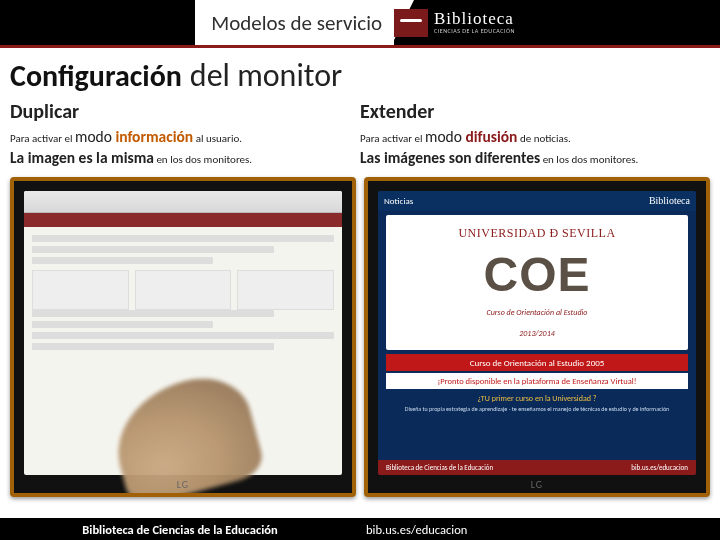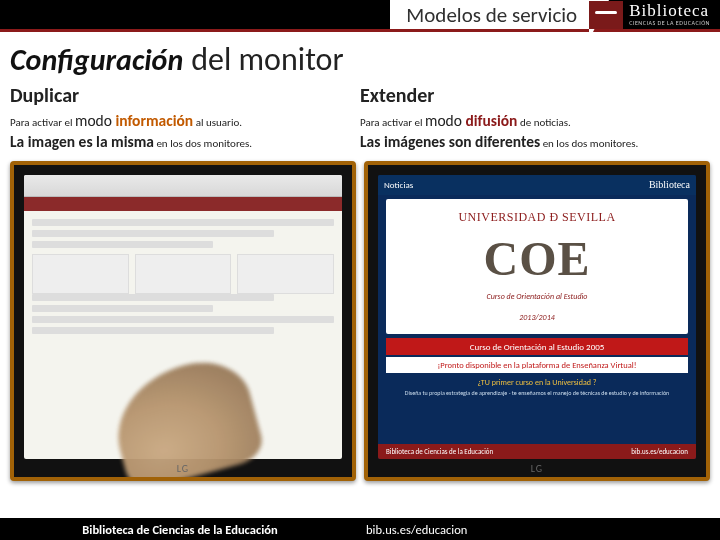--- a/index.html
+++ b/index.html
@@ -1,29 +1,29 @@
 <!DOCTYPE html>
 <html><head>
 <meta charset="utf-8">
 <style>
   * { box-sizing: border-box; margin: 0; padding: 0; }
   body { width: 720px; height: 540px; font-family: Calibri, Arial, sans-serif; background: #fff; overflow: hidden; position: relative; }
   
-  .header-bar { height: 32px; background: #000; border-bottom: 3px solid #8b1a1a; display: flex; align-items: center; justify-content: flex-end; }
+  .header-bar { height: 48px; background: #000; border-bottom: 3px solid #8b1a1a; display: flex; align-items: center; justify-content: center; }
   .header-title-wrap { background: #fff; height: 100%; display: flex; align-items: center; padding: 0 12px 0 16px; position: relative; }
   .header-title-wrap::after { content: ""; position: absolute; right: -20px; top: 0; width: 0; height: 0; border-top: 0 solid transparent; border-bottom: 40px solid transparent; border-left: 20px solid #fff; }
   .header-title { color: #303030; font-size: 21px; font-weight: 400; }
   .logo { display: flex; align-items: center; gap: 6px; padding-right: 10px; }
   .logo-mark { width: 34px; height: 28px; background: #7a1a1a; position: relative; }
   .logo-mark::before { content: ""; position: absolute; left: 6px; top: 10px; width: 22px; height: 3px; background: #fff; border-radius: 2px; }
   .logo-text { font-family: Georgia, serif; color: #fff; font-size: 17px; letter-spacing: 1px; text-align: left; line-height: 1; }
   .logo-sub { font-size: 6px; color: #ccc; letter-spacing: 0.5px; }
   
   .main-title { padding: 8px 10px 4px 10px; display: flex; align-items: baseline; gap: 8px; }
-  .main-title .bold { font-size: 30px; font-weight: 700; color: #111; font-style: italic; }
+  .main-title .bold { font-size: 30px; font-weight: 700; color: #111; }
   .main-title .light { font-size: 32px; font-weight: 400; color: #222; }
   
   .columns { display: flex; padding: 0 10px; gap: 0; }
   .col { flex: 1; }
   .col-head { font-size: 20px; font-weight: 700; color: #222; margin-bottom: 4px; }
   .col-text { font-size: 13px; color: #222; line-height: 1.35; }
   .col-text .sm { font-size: 11px; }
   .col-text .md { font-size: 15.5px; font-weight: 400; }
   .col-text .orientacion { color: #c25a00; font-weight: 700; }
   .col-text .difusion  { color: #8b1a1a; font-weight: 700; }
@@ -42,21 +42,21 @@
   .browser-body .block { display:flex; gap:6px; margin-top:6px;}
   .browser-body .cell { flex:1; height: 40px; background:#eee; border:1px solid #ddd;}
   .hand { position: absolute; bottom: 0; left: 30%; width: 140px; height: 110px; background: radial-gradient(ellipse at 30% 70%, #c9a882 0%, #b8966f 40%, #8a6d4f 100%); border-radius: 60% 40% 20% 20%; transform: rotate(-15deg); filter: blur(2px); opacity: 0.95; }
   .monitor-brand { position: absolute; bottom: 2px; left: 50%; transform: translateX(-50%); color: #666; font-size: 10px; letter-spacing: 1px; }
   
   .screen-right { position: absolute; inset: 10px 10px 18px 10px; background: #0a2a5a; border-radius: 2px; overflow: hidden; display:flex; flex-direction:column; }
   .r-top { height: 20px; background: #093060; color:#fff; font-size:9px; padding:4px 6px; display:flex; justify-content:space-between;}
   .r-top .rlogo { font-family: Georgia, serif; font-size:10px; }
   .r-whitecard { margin: 4px 8px; background:#fff; border-radius:2px; flex:0 0 135px; padding:6px; text-align:center; display:flex; flex-direction:column; justify-content:space-around;}
   .r-univ { font-family: "Times New Roman", serif; color:#8b1a1a; font-size:12px; letter-spacing:0.5px;}
-  .r-coe { font-family: Liberation Serif, serif; font-size:48px; font-weight:700; color:#5a5045; letter-spacing:1px; line-height:0.9;}
+  .r-coe { font-family: Liberation Sans, sans-serif; font-size:48px; font-weight:700; color:#5a5045; letter-spacing:1px; line-height:0.9;}
   .r-coe-sub { font-size:8px; color:#8b1a1a; font-style:italic;}
   .r-red { background:#c01818; color:#fff; font-size:9px; text-align:center; padding:3px 0; margin:0 8px;}
   .r-white2 { background:#fff; color:#c01818; font-size:8.5px; text-align:center; padding:3px 0; margin:2px 8px;}
   .r-blue { color:#f0c040; font-size:8px; text-align:center; padding:2px 14px;}
   .r-bluesub { color:#cde; font-size:6px; text-align:center; padding:0 0 3px 0;}
   .r-foot { background:#8b1a1a; color:#fff; font-size:7px; display:flex; justify-content:space-between; padding:3px 8px; margin-top:auto;}
   
   .footer-bar { position: absolute; bottom: 0; left: 0; right: 0; height: 22px; background: #000; display: flex; align-items: center; }
   .footer-left { flex: 0 0 50%; text-align: center; color: #fff; font-size: 12.5px; font-weight: 700; }
   .footer-right { flex: 0 0 50%; color: #fff; font-size: 12.5px; padding-left: 6px; }

